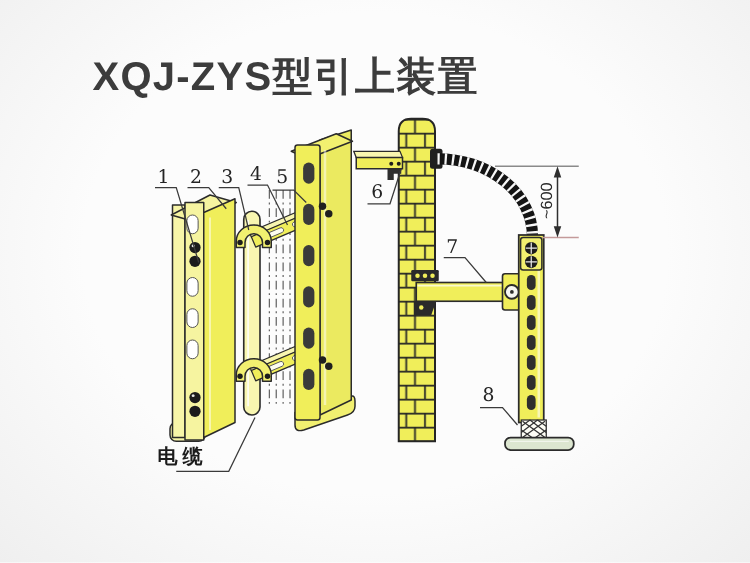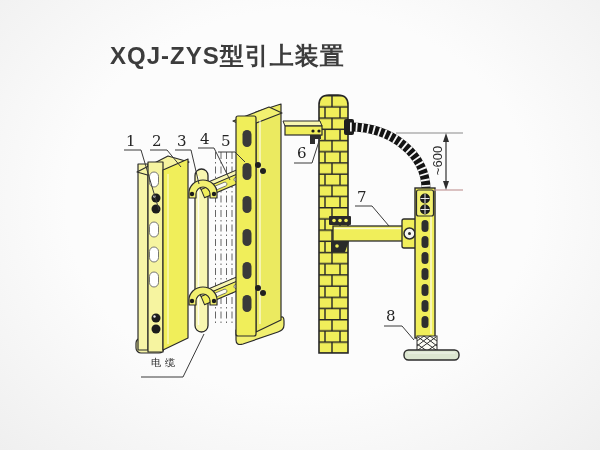--- a/index.html
+++ b/index.html
@@ -1,24 +1,24 @@
 <!DOCTYPE html>
 <html><head>
 <meta charset="utf-8">
 <style>
   html,body{margin:0;padding:0;}
   body{width:600px;height:450px;overflow:hidden;font-family:"Liberation Sans",sans-serif;}
   .stage{position:relative;width:600px;height:450px;
          background:radial-gradient(ellipse at 50% 45%, #fcfcfc 55%, #efefef 100%);}
   .stage svg{position:absolute;left:0;top:0;z-index:1;}
-  .title{position:absolute;left:74px;top:40px;z-index:2;font-size:24px;font-weight:bold;
-         color:#3c3c3c;letter-spacing:1px;white-space:nowrap;margin-left:36px;}
+  .title{position:absolute;left:74px;top:40px;z-index:2;font-size:32px;font-weight:bold;
+         color:#3c3c3c;letter-spacing:1px;white-space:nowrap;}
   .plabel{position:absolute;z-index:2;font-family:"DejaVu Serif",serif;font-size:15px;
           color:#242424;line-height:1;}
-  .cable-label{position:absolute;left:151px;top:358px;z-index:2;font-size:10px;font-weight:normal;
+  .cable-label{position:absolute;left:126px;top:358px;z-index:2;font-size:16px;font-weight:bold;
           color:#1b1b1b;letter-spacing:4px;line-height:1;}
   .dim-label{position:absolute;left:414px;top:154px;width:46px;z-index:2;font-size:13px;
           color:#2c2c2c;text-align:center;line-height:1;transform:rotate(-90deg);}
   .p1{left:126px;top:134px;} .p2{left:152px;top:134px;} .p3{left:177px;top:134px;}
   .p4{left:200px;top:132px;} .p5{left:221px;top:134px;} .p6{left:297px;top:146px;}
   .p7{left:357px;top:190px;} .p8{left:386px;top:309px;}
 </style>
 </head>
 <body>
 

